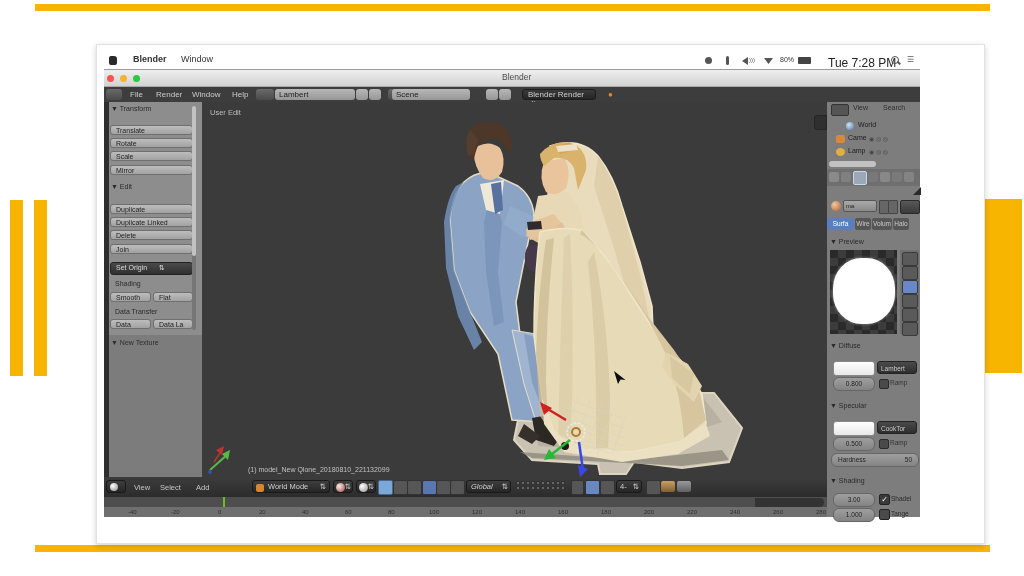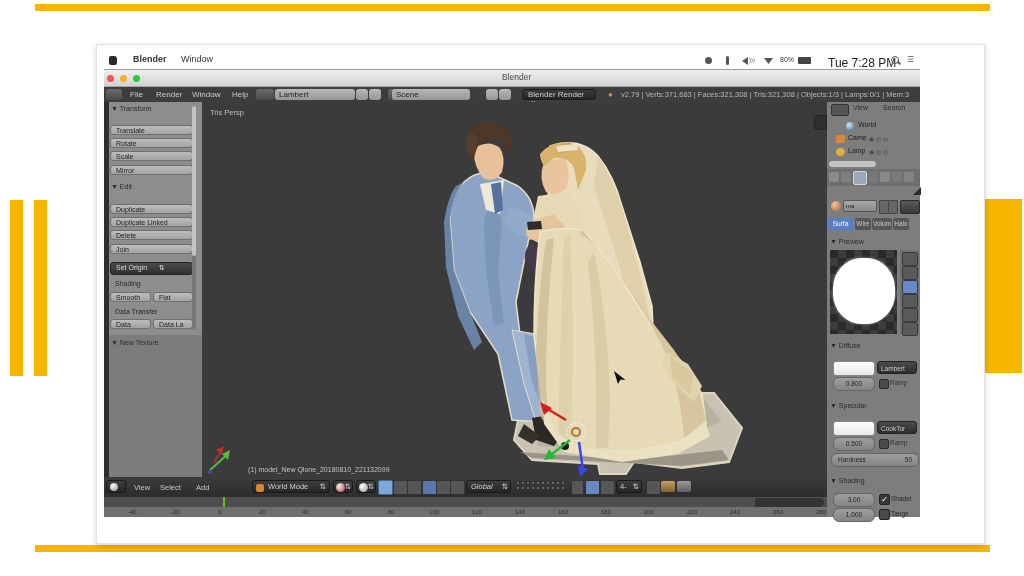--- a/index.html
+++ b/index.html
@@ -94,21 +94,20 @@
       <span class="selicon" style="left:152px;"></span>
       <span class="sel" style="left:171px;width:80px;">Lambert</span>
       <span class="sel" style="left:252px;width:12px;"></span>
       <span class="sel" style="left:265px;width:12px;"></span>
       <span class="selicon" style="left:284px;"></span>
       <span class="sel" style="left:288px;width:78px;">Scene</span>
       <span class="sel" style="left:382px;width:12px;"></span>
       <span class="sel" style="left:395px;width:12px;"></span>
       <span class="darkdd" style="left:418px;width:74px;">Blender Render &nbsp;⇅</span>
       <span class="abs" style="left:504px;top:3px;color:#e08830;font-size:8px;">●</span>
-      <span class="abs" style="left:517px;top:3px;color:#b8b8b8;font-size:7.5px;">v2.79 | Verts:371,683 | Faces:321,308 | Tris:321,308 | Objects:1/3 | Lamps:0/1 | Mem:3</span>
     </div>
 
     <div id="mainarea"></div>
     <div id="lstrip"></div>
 
     <div id="tpanel">
       <span class="plabel" style="top:3px;">▼ Transform</span>
       <span class="btn" style="top:23px;">Translate</span>
       <span class="btn" style="top:36px;">Rotate</span>
       <span class="btn" style="top:49px;">Scale</span>
@@ -127,21 +126,21 @@
       <span class="btn" style="top:217px;left:44px;width:40px;">Data La</span>
     </div>
     <div id="tpanel2">
       <span class="abs" style="left:2px;top:4px;">▼ New Texture</span>
     </div>
     <div id="scrollv">
       <i></i>
     </div>
 
     <div id="viewport">
-      <span class="abs" style="left:8px;top:6px;color:#bdbdbd;font-size:7.5px;">Tris Persp</span>
+      <span class="abs" style="left:8px;top:6px;color:#bdbdbd;font-size:7.5px;">User Edit</span>
       <span class="abs" style="left:612px;top:13px;width:11px;height:13px;background:#2f2f2f;border-radius:3px 0 0 3px;border:1px solid #252525;"></span>
       <svg width="625" height="375" viewBox="0 0 625 375" style="position:absolute;left:0;top:0;filter:blur(0.6px);">
 
         <path d="M318 308 L336 295 L430 291 L512 291 L540 326 L527 360 L480 366 L432 360 L424 372 L398 372 L396 362 L330 358 L312 338 Z" fill="#c9c2b2" stroke="#ddd5c2" stroke-width="2"></path>
         <path d="M330 300 L500 294 L520 320 L430 350 L336 344 Z" fill="#aaa496" opacity="0.55"></path>
         <path d="M318 350 L430 358 L520 348 L527 358 L480 364 L330 356 Z" fill="#8f897b" opacity="0.8"></path>
 
         <path d="M330 310 L470 300 L500 330 L400 344 L340 336 Z" fill="#97917f" opacity="0.55"></path>
 
         <path d="M262 80 Q275 68 290 72 L316 84 Q330 94 332 112 L324 150 L314 200 L318 232 L352 310 L340 320 L310 318 L296 252 L268 210 L252 168 L248 118 Q250 92 262 80 Z" fill="#8ba4c6" stroke="#e6ddc6" stroke-width="1.5"></path>

